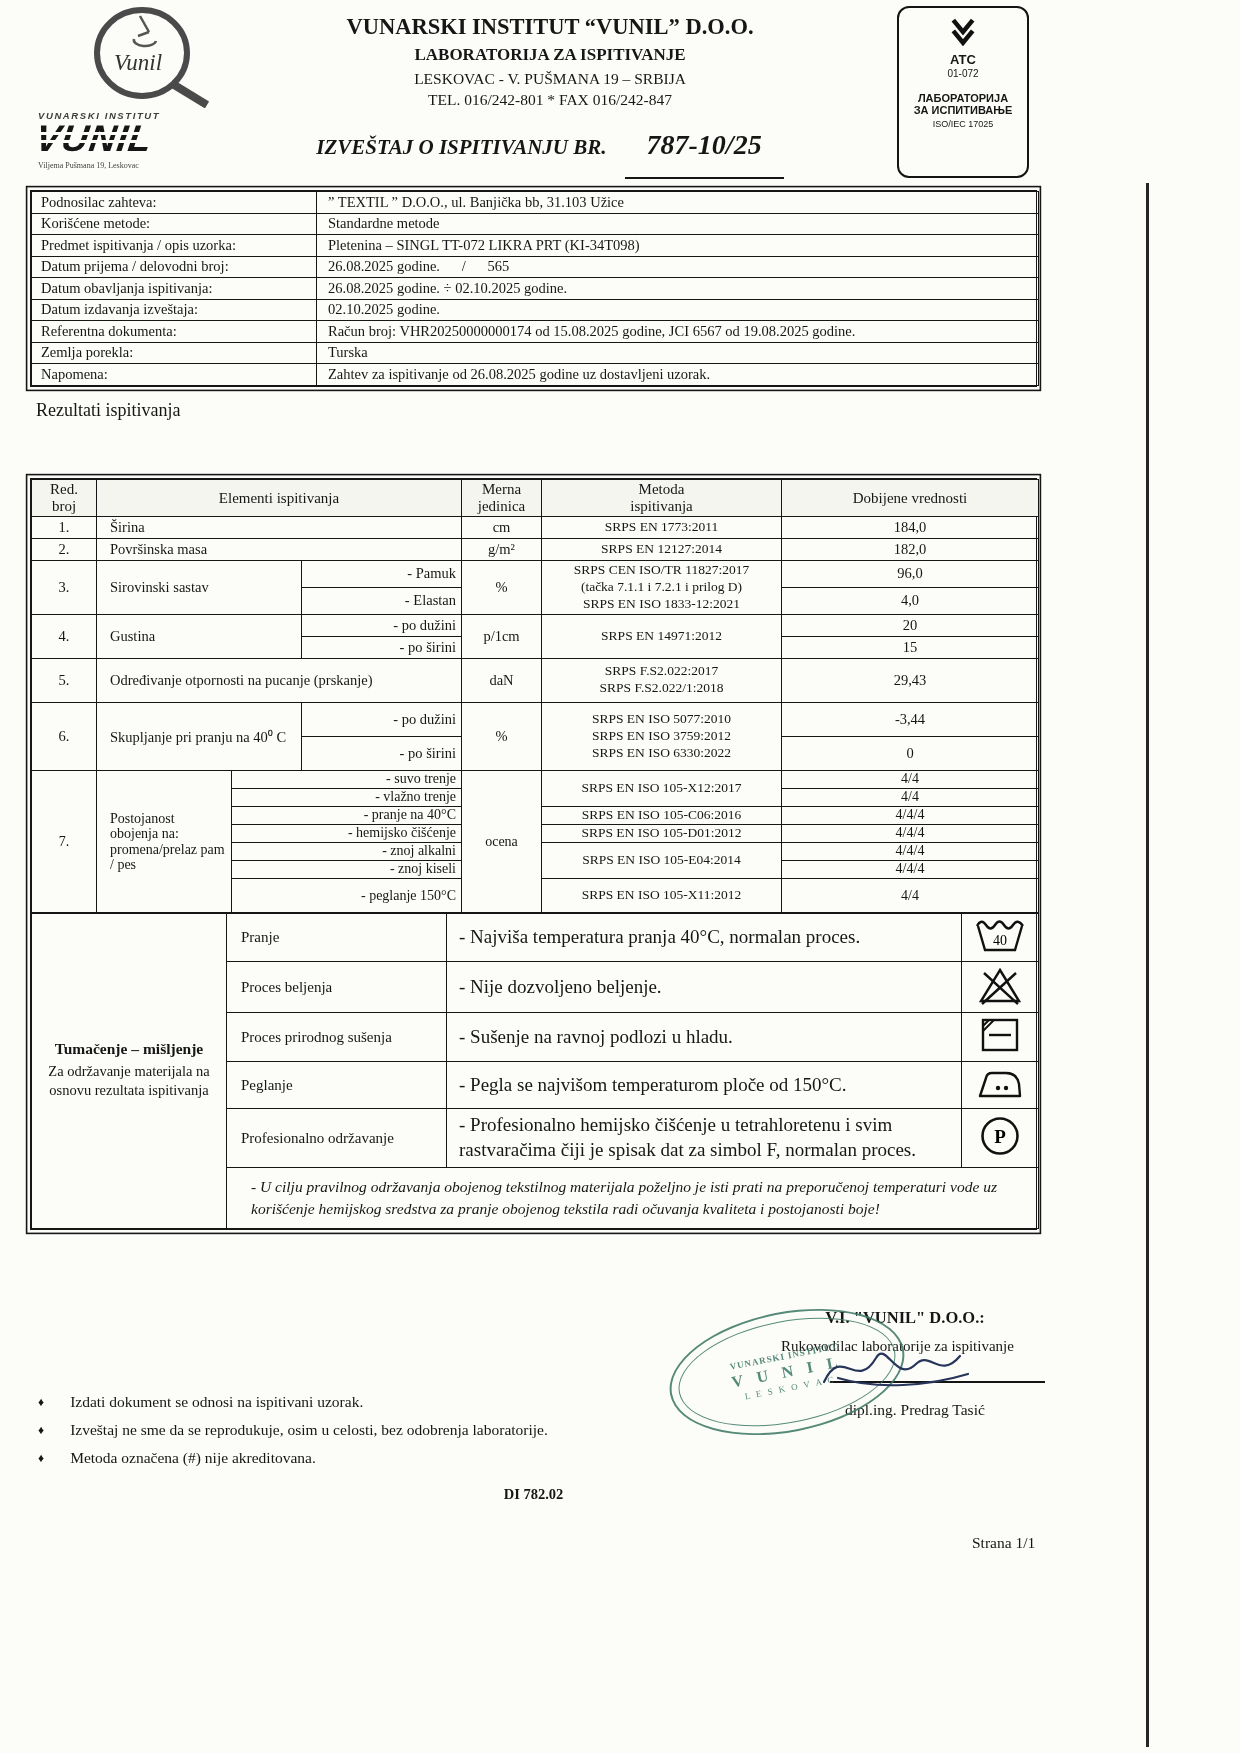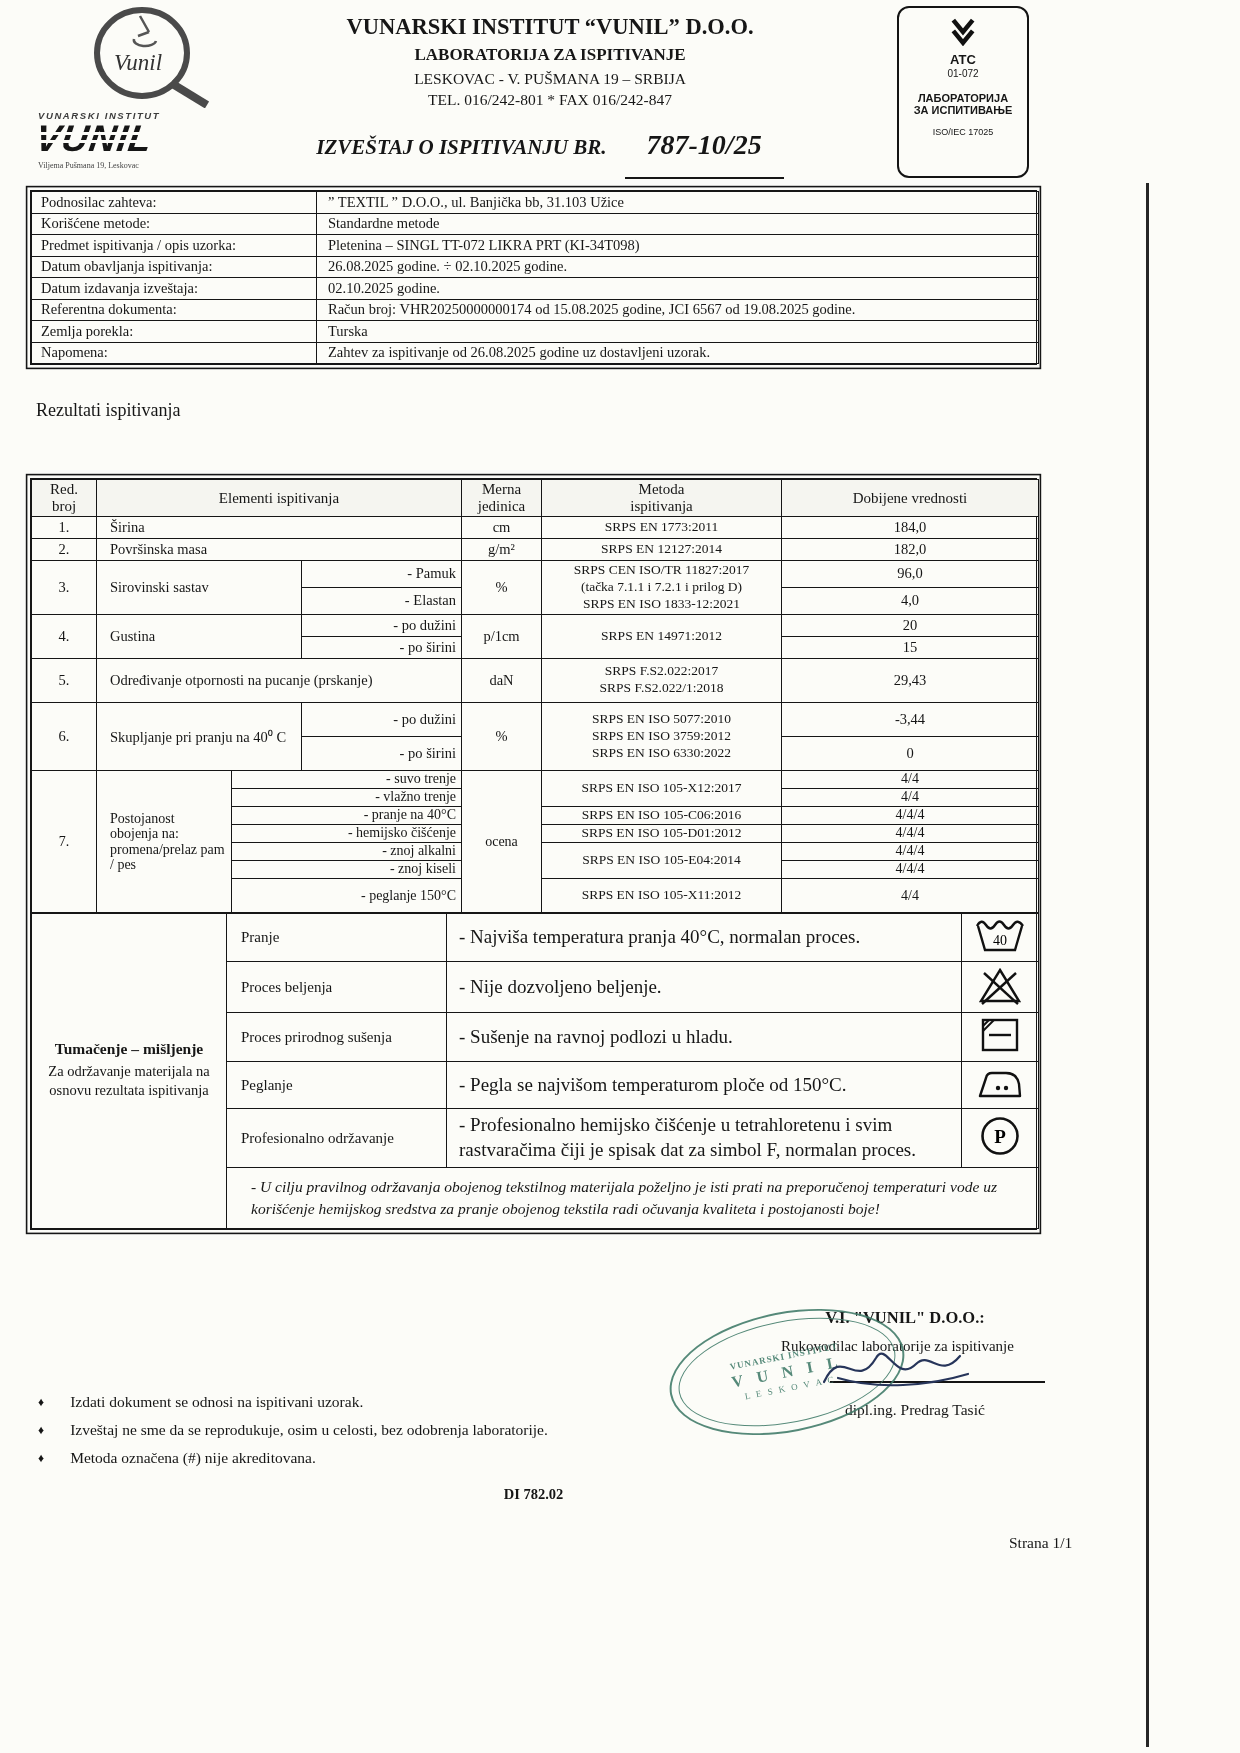--- a/index.html
+++ b/index.html
@@ -30,21 +30,21 @@
   .report-title { font-size:21px; font-weight:bold; font-style:italic; }
   .report-number { font-size:28px; font-weight:bold; font-style:italic;
     border-bottom:2.6px solid #161616; padding:0 22px 16px 22px; margin-left:14px; display:inline-block; }
 
   .atc-box { position:absolute; left:897px; top:6px; width:132px; height:172px;
     border:2.2px solid #141414; border-radius:12px; text-align:center; padding-top:10px; }
   .atc-name { font-family:"Liberation Sans",sans-serif; font-size:13px; font-weight:bold; margin-top:2px; }
   .atc-code { font-family:"Liberation Sans",sans-serif; font-size:10px; margin-top:1px; }
   .atc-l1 { font-size:11px; font-weight:bold; margin-top:13px; font-family:"Liberation Sans",sans-serif; }
   .atc-l2 { font-size:11px; font-weight:bold; font-family:"Liberation Sans",sans-serif; }
-  .atc-std { font-size:9px; margin-top:11px; font-family:"Liberation Sans",sans-serif; }
+  .atc-std { font-size:9px; margin-top:3px; font-family:"Liberation Sans",sans-serif; }
 
   
   .tbl-wrap { border:1.8px solid #161616; box-shadow:0 0 0 2.6px #fcfcf8, 0 0 0 4.2px #161616; background:#fcfcf8; }
   table { border-collapse:collapse; width:100%; table-layout:fixed; }
   td, th { border:1.5px solid #161616; font-size:14.5px; font-weight:normal;
     padding:1px 5px; vertical-align:middle; overflow:hidden; }
   .info-table td { height:21.5px; }
   .info-label { padding-left:9px; }
   .info-value { padding-left:11px; }
 
@@ -82,21 +82,21 @@
   .stamp-l2 { font-size:16px; letter-spacing:5px; font-weight:bold; margin:2px 0; }
   .stamp-l3 { font-size:9px; letter-spacing:2px; }
 
   .sig-squiggle { position:absolute; left:818px; top:1338px; z-index:5; }
 
   .footer-bullets { position:absolute; left:38px; top:1388px; font-size:15.5px; }
   .footer-bullets .row { height:28px; display:flex; align-items:center; }
   .bullet { font-size:12px; margin-right:26px; }
   .doc-code { position:absolute; left:30px; top:1486px; width:1007px; text-align:center;
     font-weight:bold; font-size:14.5px; }
-  .page-num { position:absolute; left:1009px; top:1534px; font-size:15.5px; }
+  .page-num { position:absolute; left:972px; top:1534px; font-size:15.5px; }
   .scan-line { position:absolute; left:1146px; top:183px; width:3px; height:1564px; background:#262626; }
 </style>
 </head>
 <body>
 
 <div class="page">
 
   <div class="logo-block">
     <svg class="logo-q" width="175" height="102" viewBox="0 0 175 102">
       <ellipse cx="90" cy="47" rx="45" ry="43" fill="none" stroke="#4a4a4a" stroke-width="6"></ellipse>
@@ -147,20 +147,24 @@
             <td class="info-label">Podnosilac zahteva:</td>
             <td class="info-value">” TEXTIL ” D.O.O., ul. Banjička bb, 31.103 Užice</td>
           </tr>
       <tr>
             <td class="info-label">Korišćene metode:</td>
             <td class="info-value">Standardne metode</td>
           </tr>
       <tr>
             <td class="info-label">Predmet ispitivanja / opis uzorka:</td>
             <td class="info-value">Pletenina – SINGL TT-072 LIKRA PRT (KI-34T098)</td>
+          </tr>
+      <tr>
+            <td class="info-label">Datum prijema / delovodni broj:</td>
+            <td class="info-value">26.08.2025 godine.&nbsp;&nbsp;&nbsp;&nbsp;&nbsp;&nbsp;/&nbsp;&nbsp;&nbsp;&nbsp;&nbsp;&nbsp;565</td>
           </tr>
       <tr>
             <td class="info-label">Datum obavljanja ispitivanja:</td>
             <td class="info-value">26.08.2025 godine. ÷ 02.10.2025 godine.</td>
           </tr>
       <tr>
             <td class="info-label">Datum izdavanja izveštaja:</td>
             <td class="info-value">02.10.2025 godine.</td>
           </tr>
       <tr>

